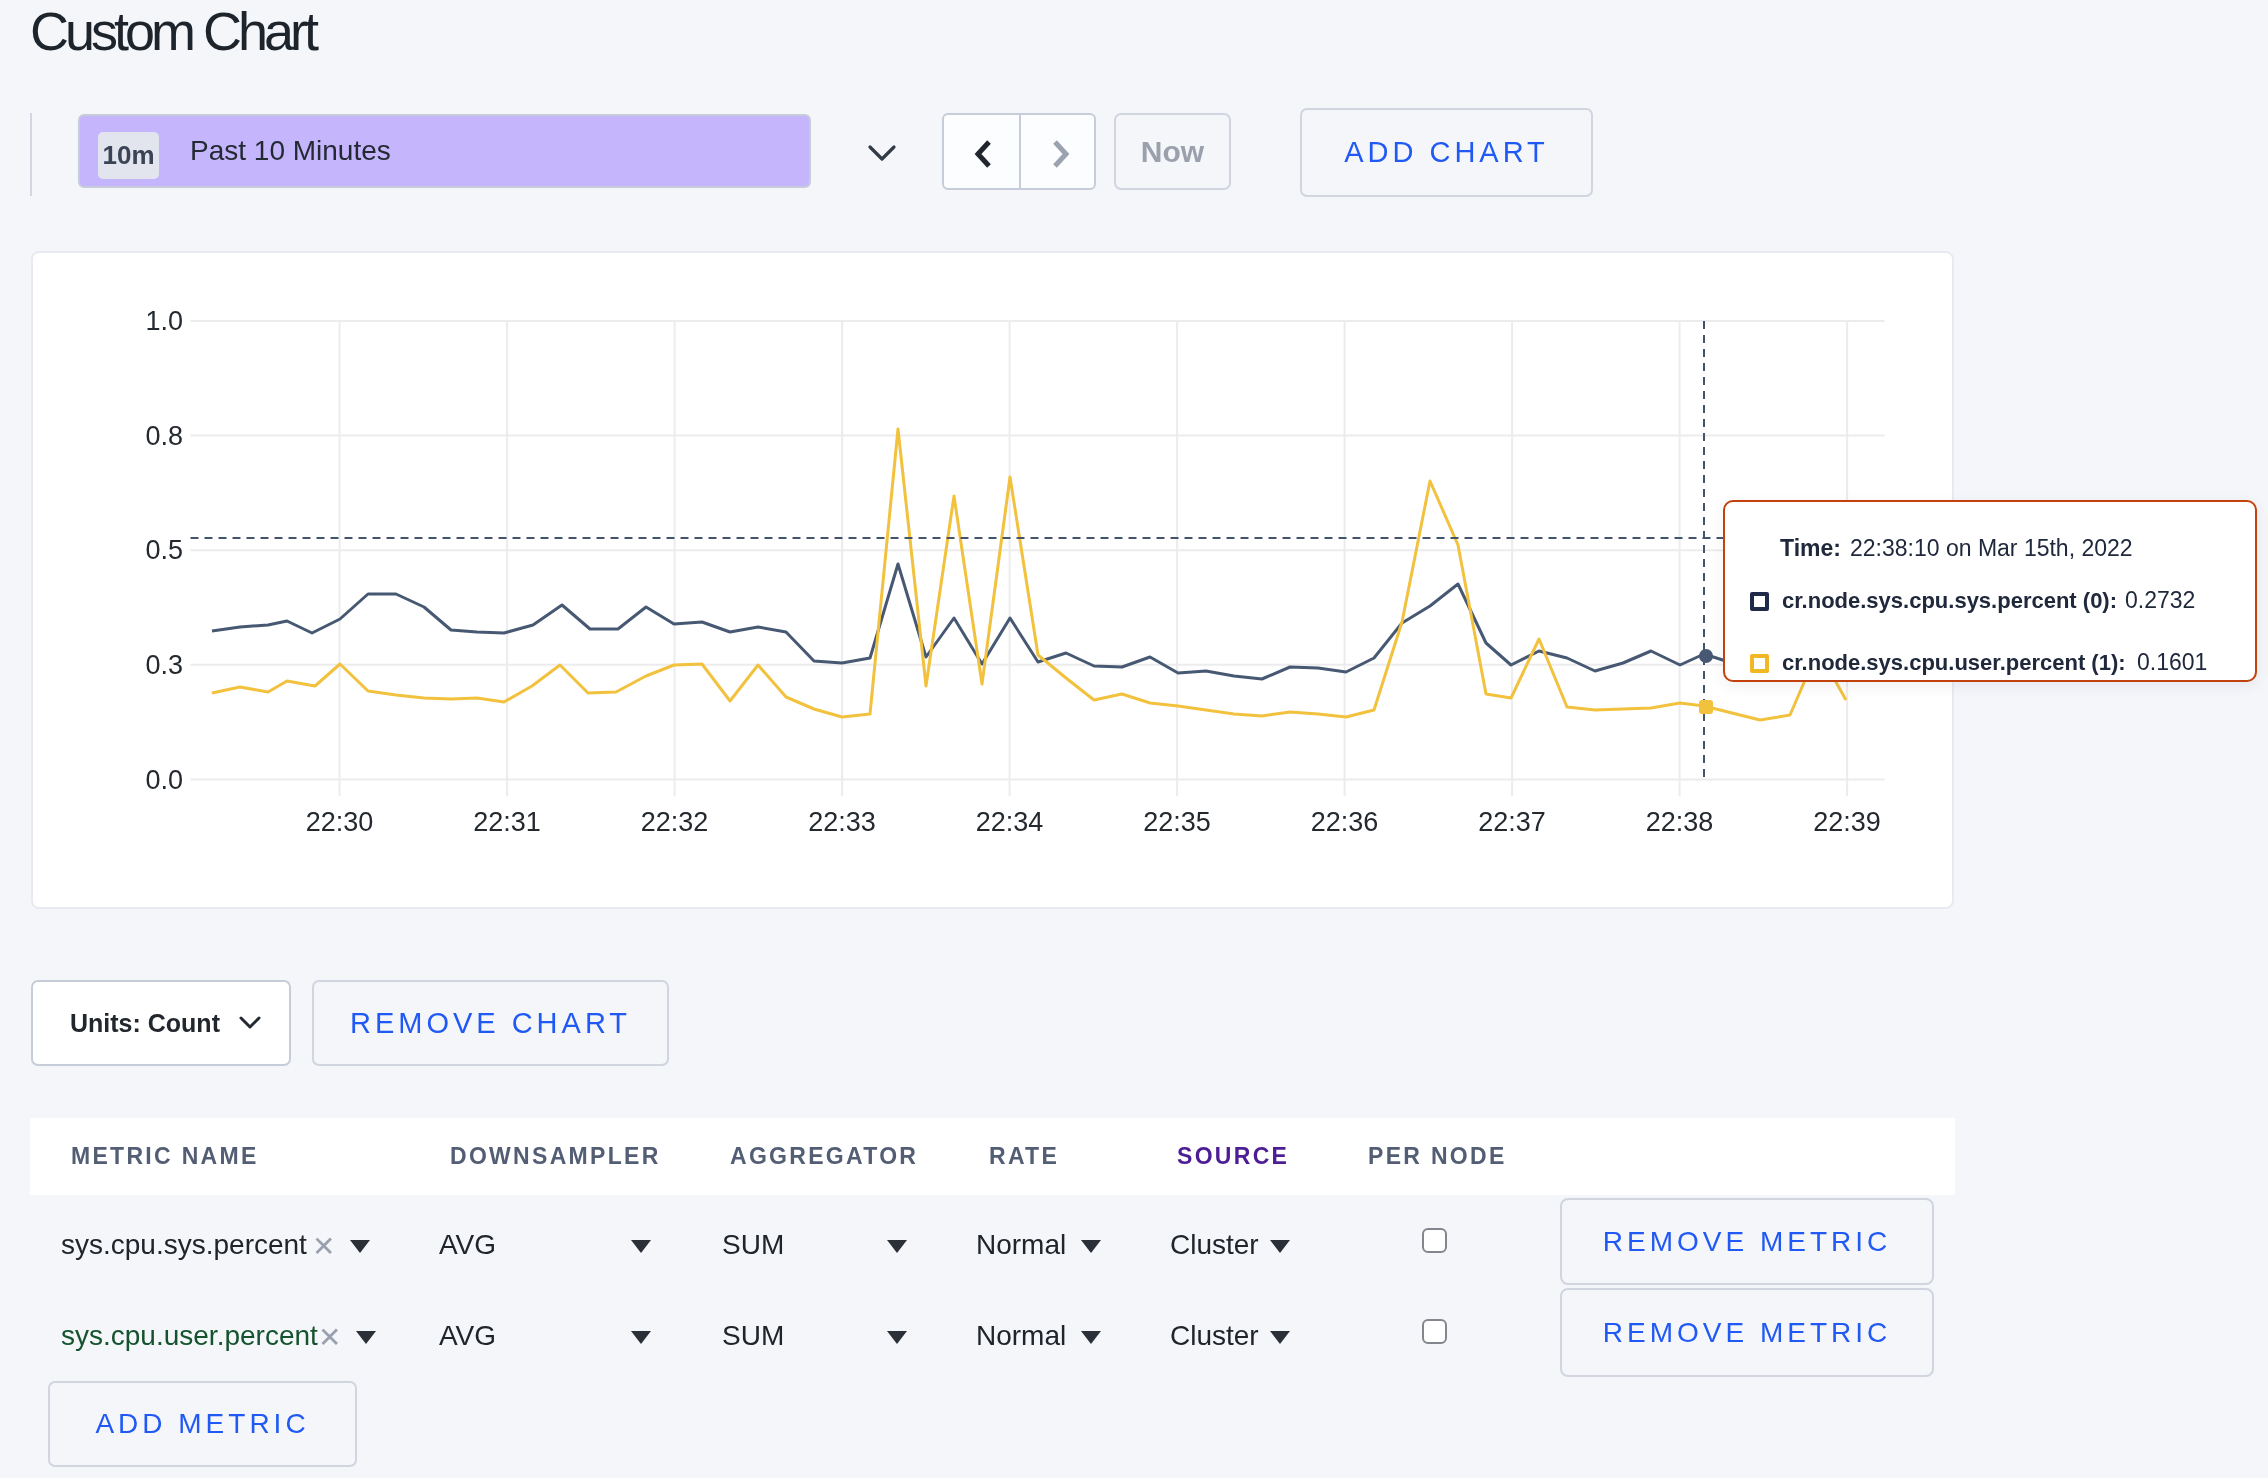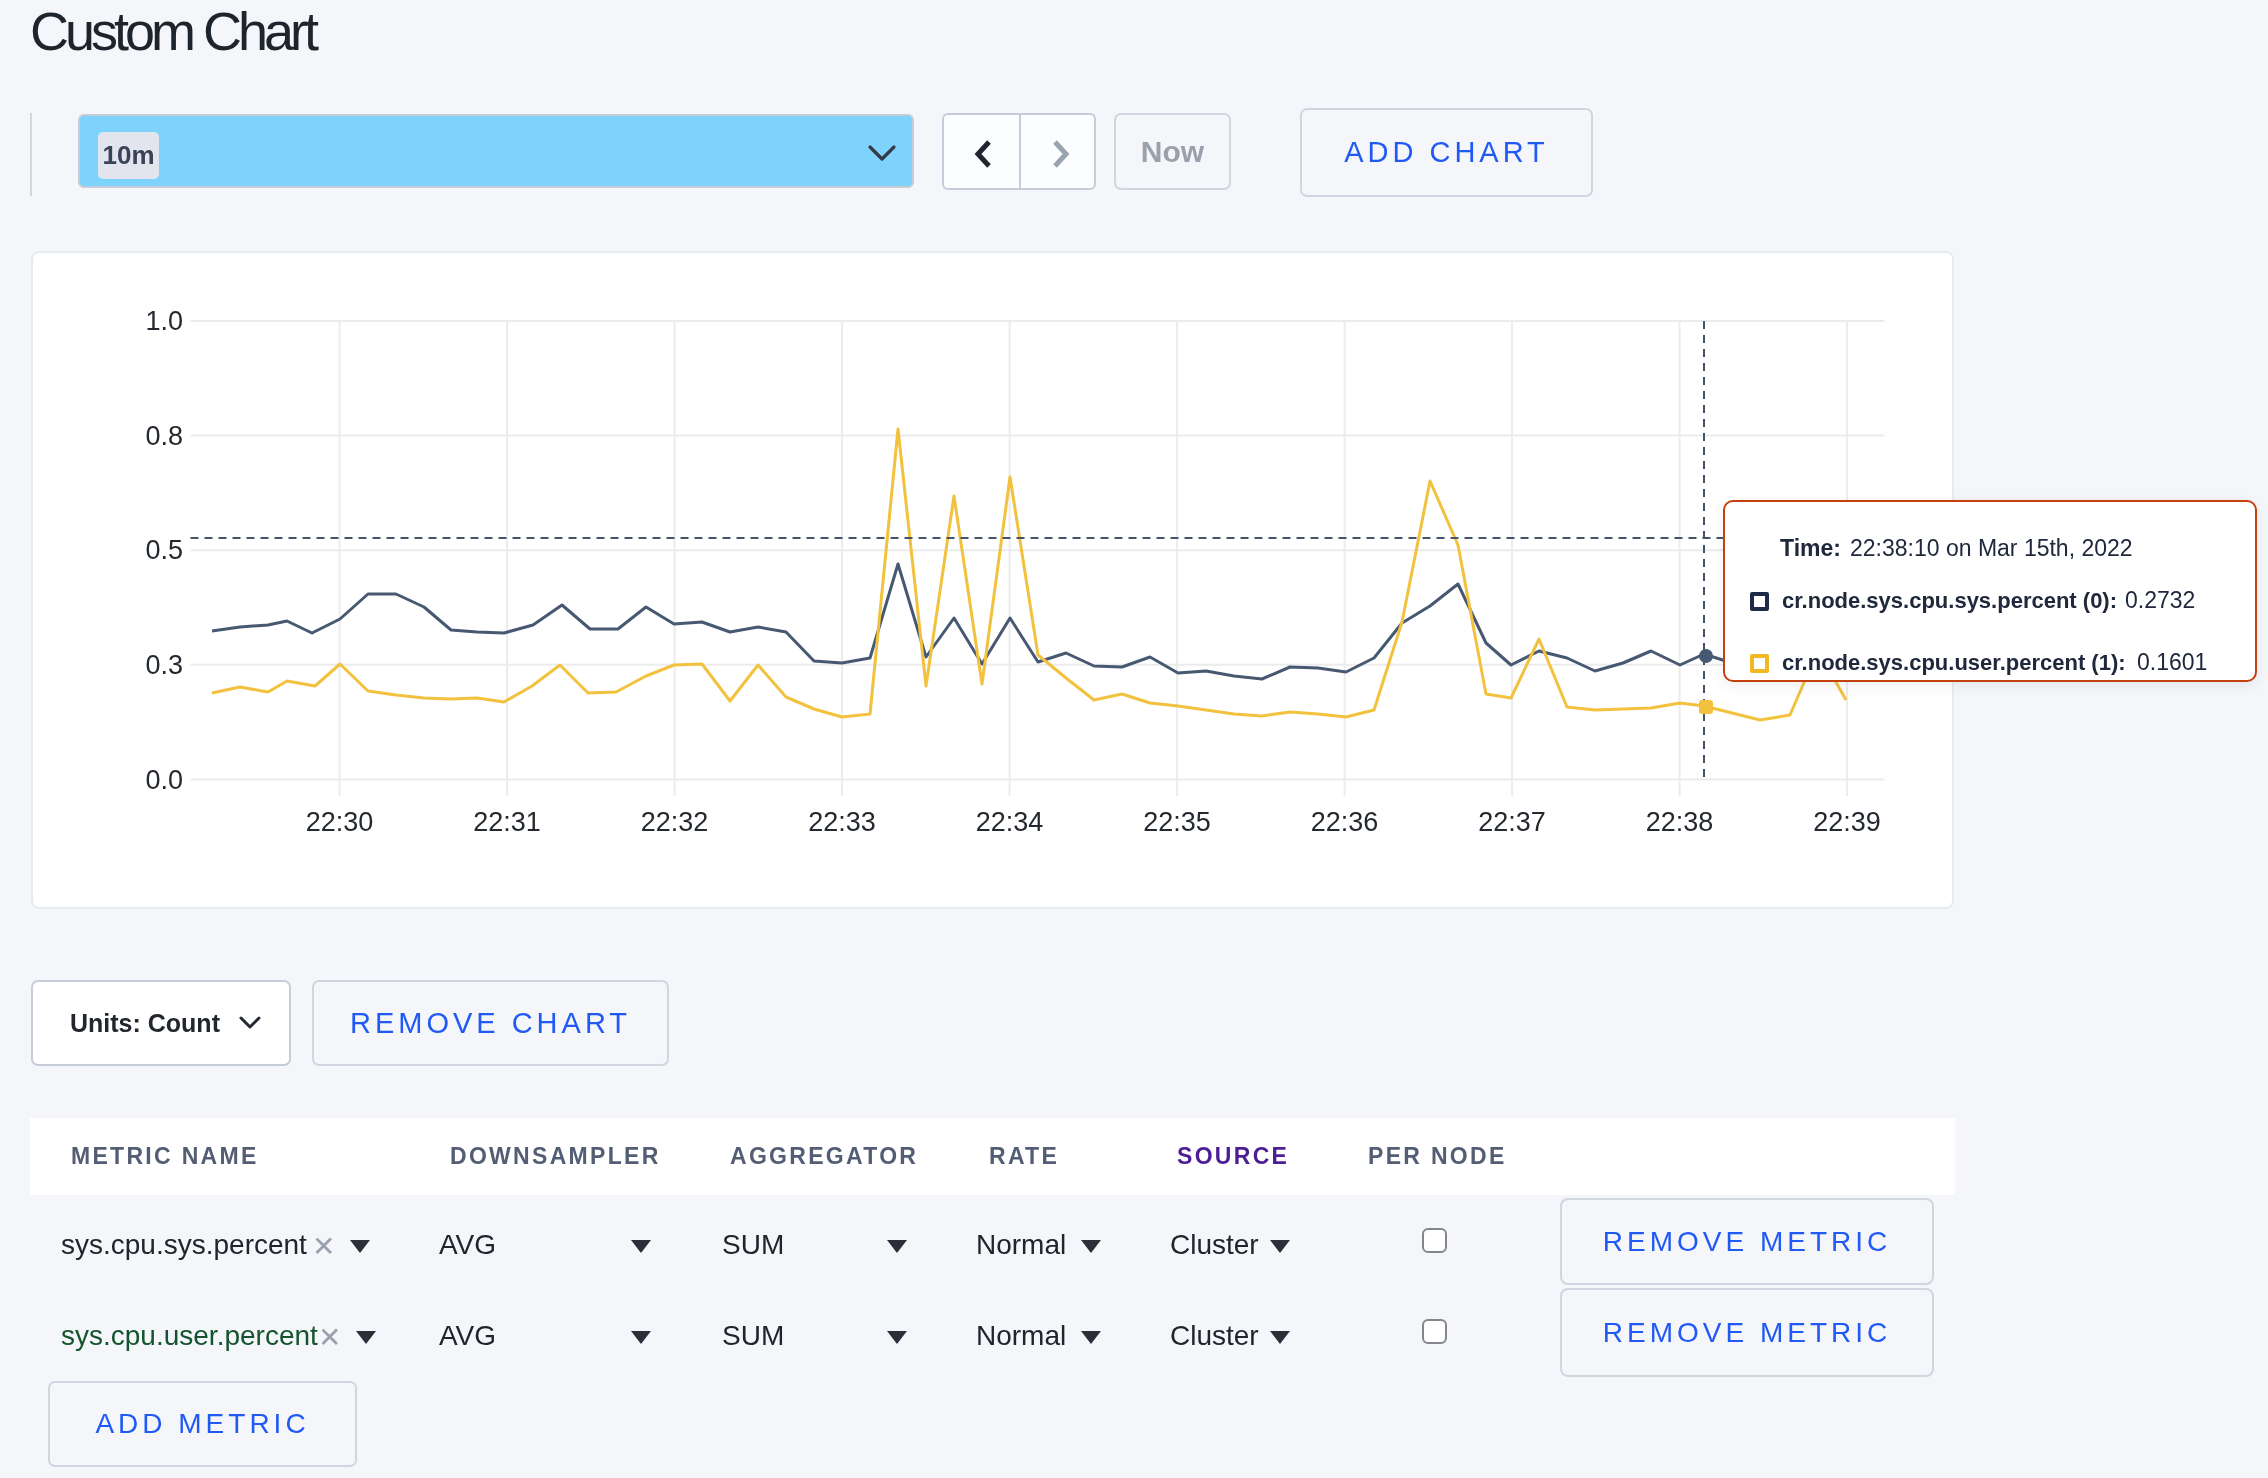--- a/index.html
+++ b/index.html
@@ -8,22 +8,23 @@
   .btn{position:absolute;border:2px solid #d0d5e0;border-radius:7px;box-sizing:border-box;display:flex;align-items:center;justify-content:center;}
   .blue{color:#2159f4;}
 </style>
 </head>
 <body>
 
 <div class="abs" style="left:30px;top:0px;font-size:54px;color:#1e242b;letter-spacing:-4px;">Custom Chart</div>
 
 <div class="abs" style="left:30px;top:113px;width:2px;height:83px;background:#d2d6e0;"></div>
 
-<div class="abs" style="left:78px;top:114px;width:836px;height:74px;background:#7dd3fc;border:2px solid #c7cdd8;border-radius:6px;box-sizing:border-box;">
+<div class="abs" style="left:78px;top:114px;width:733px;height:74px;background:#c4b5fd;border:2px solid #c7cdd8;border-radius:6px;box-sizing:border-box;">
   <div class="abs" style="left:18px;top:16px;width:61px;height:47px;background:#e2e5ed;border-radius:5px;display:flex;align-items:center;justify-content:center;font-size:26px;font-weight:bold;color:#3a4456;">10m</div>
+  <div class="abs" style="left:110px;top:0;height:70px;display:flex;align-items:center;font-size:28px;color:#242a33;">Past 10 Minutes</div>
   <svg class="abs" style="left:786px;top:27px;" width="32" height="20" viewBox="0 0 32 20">
       <polyline points="4,4 16,16 28,4" fill="none" stroke="#333b47" stroke-width="3.2" stroke-linecap="round" stroke-linejoin="round"></polyline>
     </svg>
 </div>
 
 <div class="abs" style="left:942px;top:113px;width:154px;height:77px;background:#fcfdfe;border:2px solid #c7cdd8;border-radius:6px;box-sizing:border-box;">
   <div class="abs" style="left:75px;top:0;width:2px;height:73px;background:#c7cdd8;"></div>
   <svg class="abs" style="left:28px;top:24px;" width="24" height="30" viewBox="0 0 24 30">
       <polyline points="17,3 6,15 17,27" fill="none" stroke="#20252e" stroke-width="5" stroke-linecap="butt" stroke-linejoin="miter"></polyline>
     </svg>

